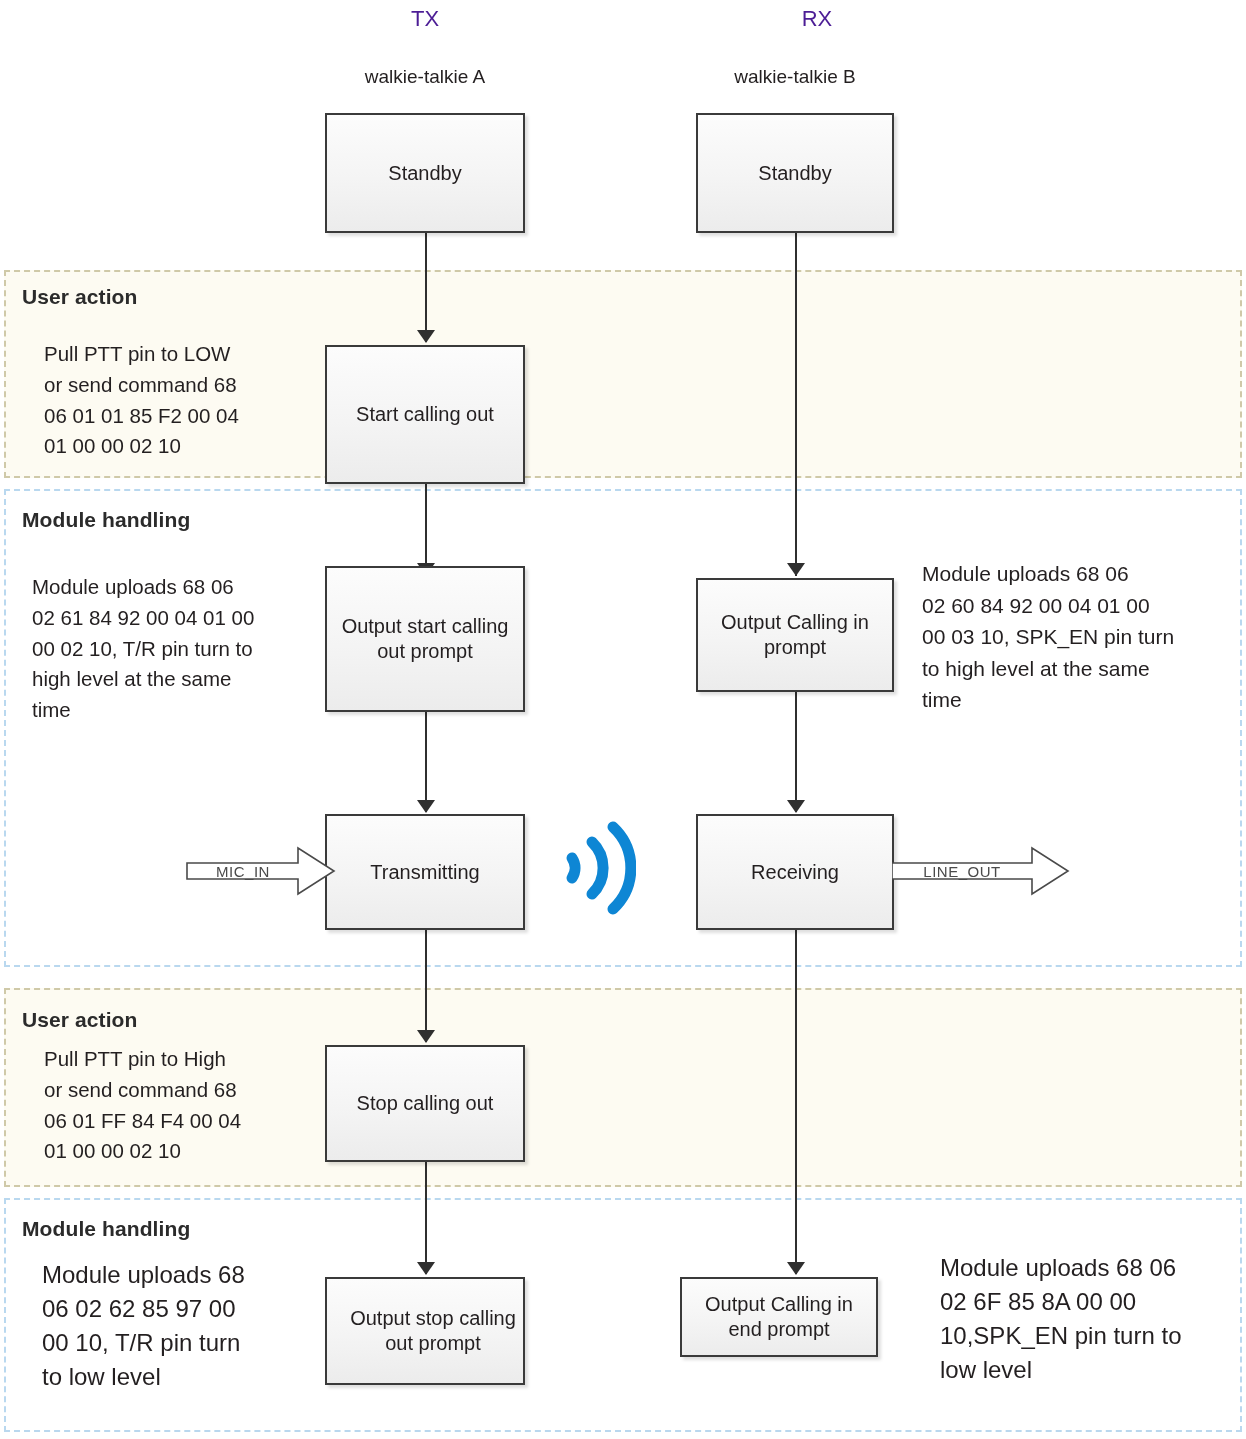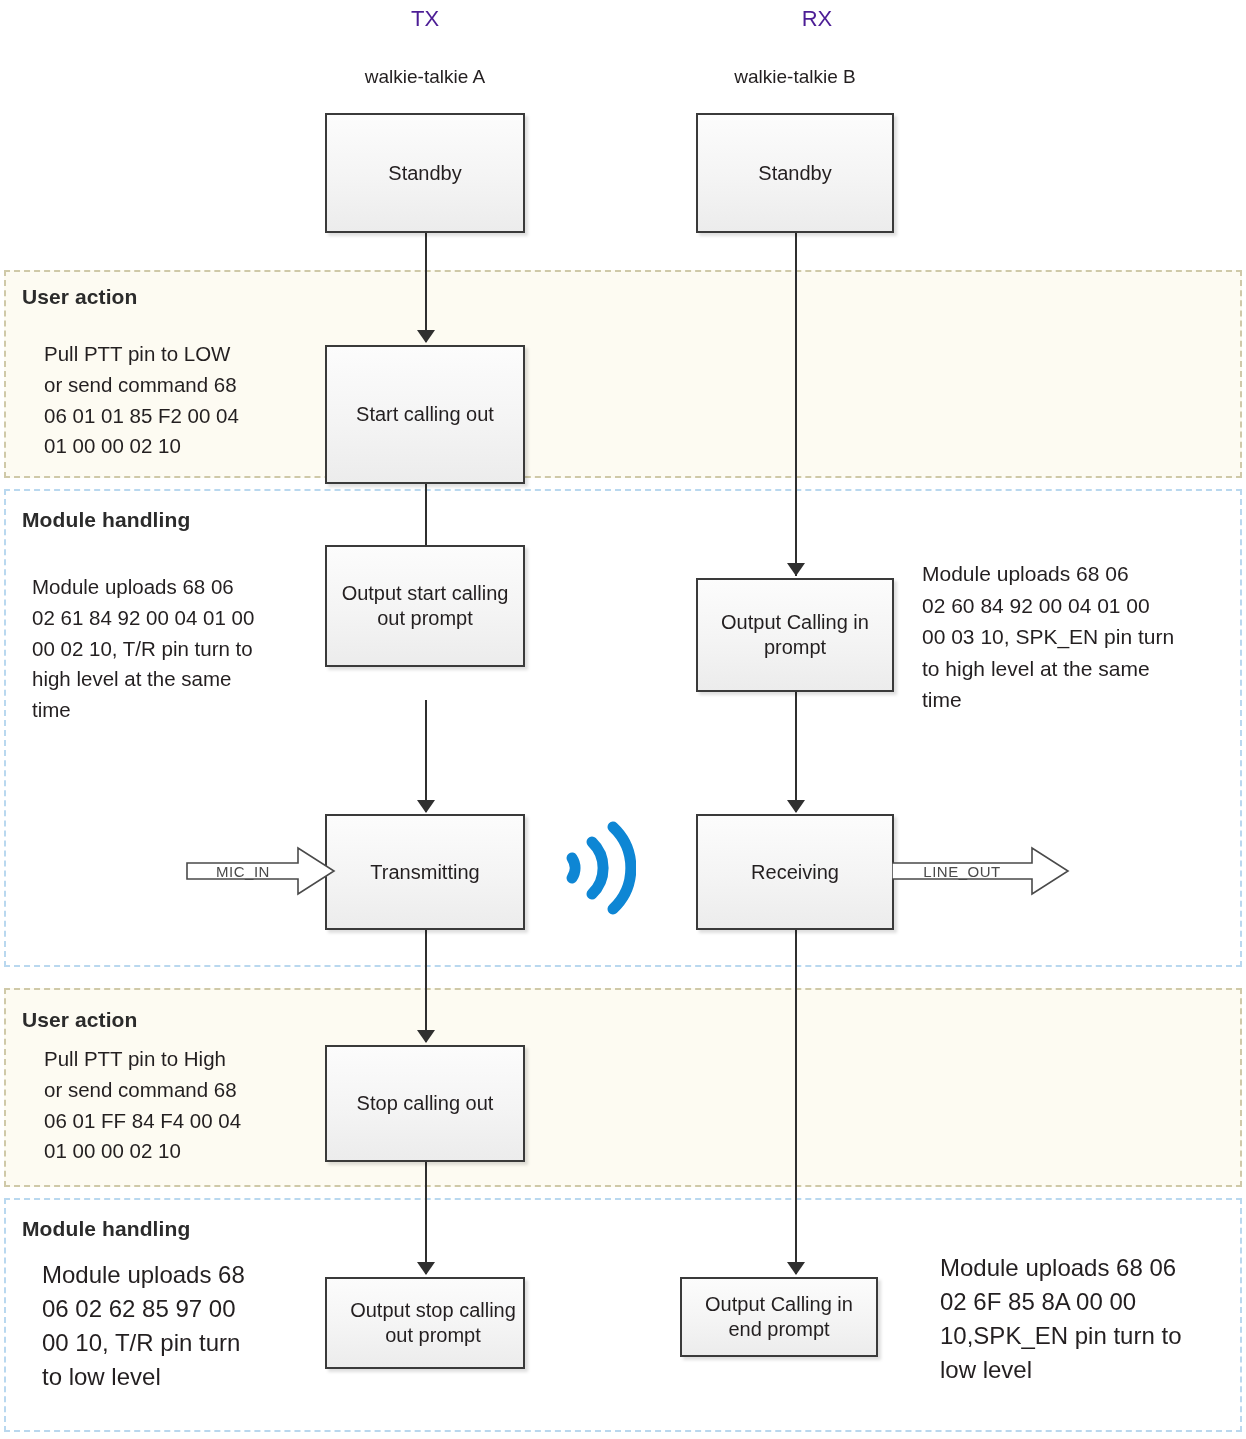--- a/index.html
+++ b/index.html
@@ -158,33 +158,33 @@
   <div class="arrowhead" style="left:787px;top:1262px;"></div>
 
   <div class="box" style="left:325px;top:113px;width:200px;height:120px;">
     <span>Standby</span>
   </div>
 
   <div class="box" style="left:325px;top:345px;width:200px;height:139px;">
     <span>Start calling out</span>
   </div>
 
-  <div class="box" style="left:325px;top:545px;width:200px;height:122px;">
+  <div class="box" style="left:325px;top:566px;width:200px;height:146px;">
     <span>Output start calling out prompt</span>
   </div>
 
   <div class="box" style="left:325px;top:814px;width:200px;height:116px;">
     <span>Transmitting</span>
   </div>
 
   <div class="box" style="left:325px;top:1045px;width:200px;height:117px;">
     <span>Stop calling out</span>
   </div>
 
-  <div class="box" style="left:325px;top:1277px;width:200px;height:92px;padding-left:22px;">
+  <div class="box" style="left:325px;top:1277px;width:200px;height:108px;padding-left:22px;">
     <span>Output stop calling out prompt</span>
   </div>
 
   <div class="box" style="left:696px;top:113px;width:198px;height:120px;">
     <span>Standby</span>
   </div>
 
   <div class="box" style="left:696px;top:578px;width:198px;height:114px;">
     <span>Output Calling in  prompt</span>
   </div>

